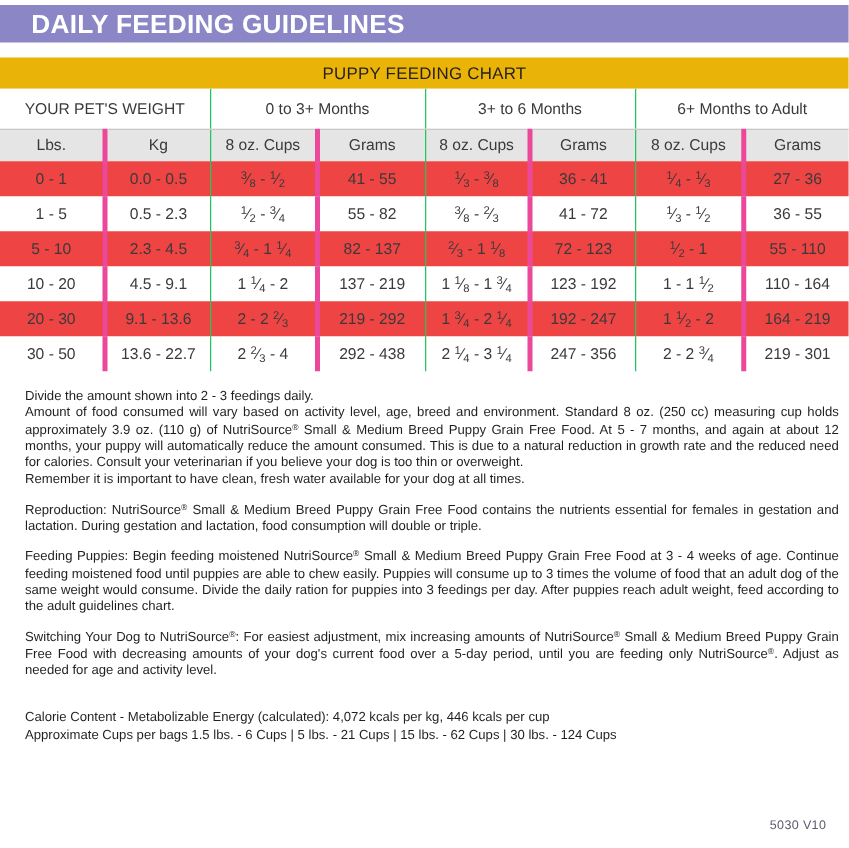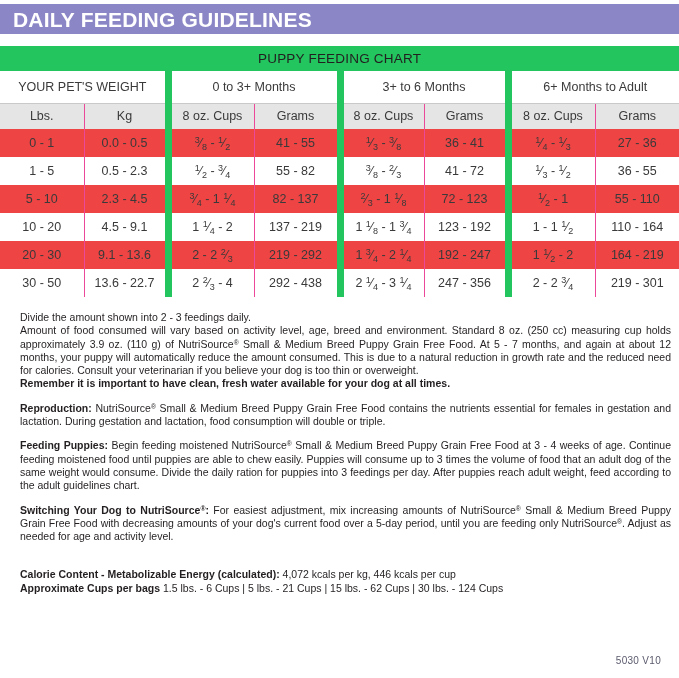--- a/index.html
+++ b/index.html
@@ -12,21 +12,21 @@
   }
   #page { position: relative; width: 679px; height: 678px; overflow: hidden; }
 
   
   .titlebar {
     margin: 4px 0 0 0;
     height: 30px;
     background: #8b86c6;
     display: flex;
     align-items: center;
-    padding-left: 13px;
+    padding-left: 25px;
   }
   .titlebar .txt {
     color: #ffffff;
     font-size: 21px;
     font-weight: bold;
     letter-spacing: .2px;
     line-height: 1;
     white-space: nowrap;
   }
 
@@ -39,21 +39,21 @@
   }
   table.chart td, table.chart th {
     padding: 0;
     font-weight: normal;
     text-align: center;
     vertical-align: middle;
     font-size: 12.5px;
     color: #3a3a3a;
   }
   .banner td {
-    background: #22c55e;
+    background: #eab308;
     height: 25px;
     font-size: 13.5px !important;
     font-weight: normal;
     color: #231f20 !important;
     letter-spacing: .2px;
   }
   .grouphdr td {
     height: 32px;
     font-size: 13.5px;
     color: #231f20;
@@ -61,41 +61,41 @@
     border-bottom: 1px solid #c9c9c9;
   }
   .subhdr td {
     height: 26px;
     font-size: 12.5px;
     color: #231f20;
     background: #e5e5e5;
   }
   tr.datarow td { height: 28px; }
   tr.alt td { background: #ef4444; }
-  td.vdiv { border-left: 7px solid #22c55e; }
+  td.vdiv { border-left: 1px solid #22c55e; }
   td.lightdiv { border-left: 1px solid #dcdcdc; }
-  tr.datarow td.lightdiv, tr.subhdr td.lightdiv { border-left: 1px solid #ec4899; }
+  tr.datarow td.lightdiv, tr.subhdr td.lightdiv { border-left: 4px solid #ec4899; }
 
   
   .fr { display: inline-block; white-space: nowrap; }
   .fr sup { font-size: .72em; vertical-align: .42em; line-height: 0; }
   .fr sub { font-size: .72em; vertical-align: -.28em; line-height: 0; }
   .fr .sl { font-size: 1em; }
 
   
   .body {
     padding: 0 8px 0 20px;
     margin-top: 14px;
     font-size: 10.5px;
     line-height: 13.3px;
     color: #231f20;
   }
   .body p { margin: 0; }
   .body .gap { height: 11px; }
-  .b { font-weight: bold; }
+  .b { font-weight: normal; }
   .just { text-align: justify; }
   sup.reg { font-size: .65em; vertical-align: .45em; line-height: 0; }
 
   .caloric { margin-top: 24px; }
   .caloric .line { font-size: 10.5px; line-height: 14px; }
 
   .footer {
     position: absolute;
     right: 18px;
     bottom: 12px;

